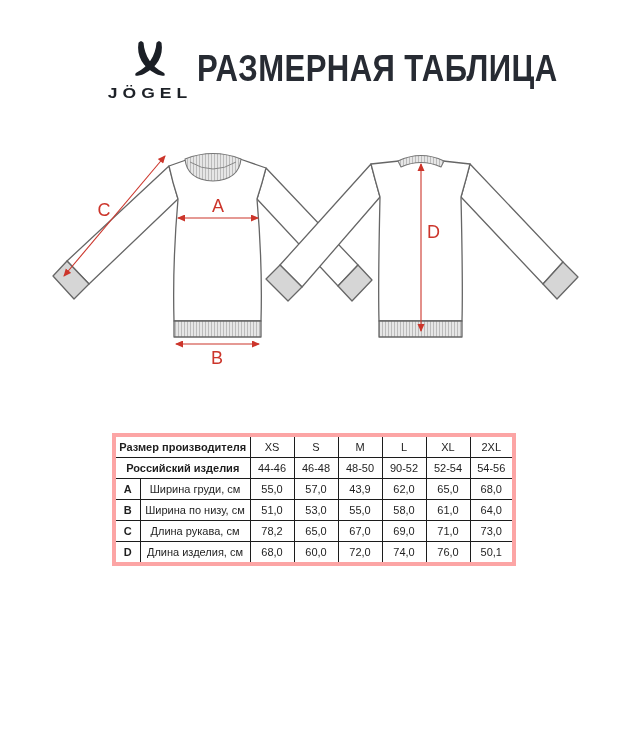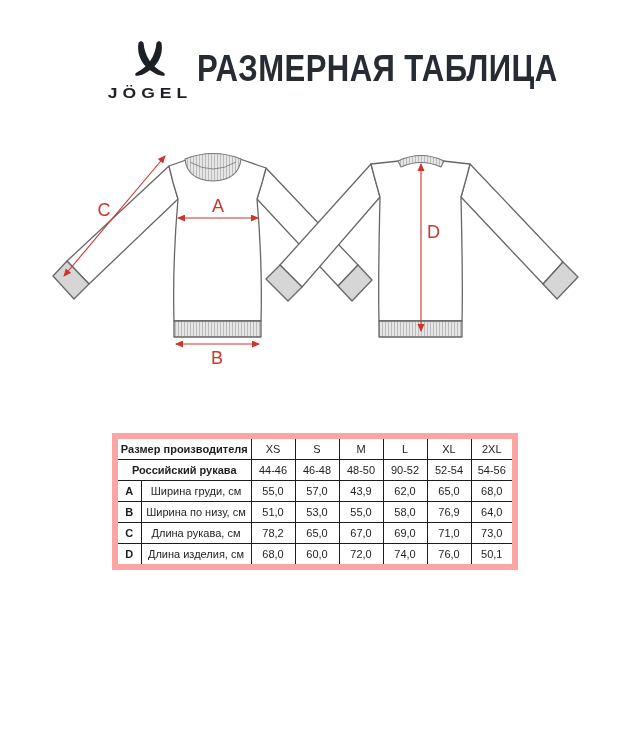--- a/index.html
+++ b/index.html
@@ -19,21 +19,21 @@
     position:absolute;left:197px;top:50px;margin:0;
     font-size:37px;font-weight:bold;color:#272b33;line-height:1;
     letter-spacing:.5px;transform:scaleX(.84);transform-origin:left center;white-space:nowrap;
   }
   
   .diagram{position:absolute;left:0;top:0;pointer-events:none;}
   .dim-label{font-family:"Liberation Sans","DejaVu Sans",sans-serif;font-size:18px;fill:#cc352b;}
   
   table.size-table{
     position:absolute;left:112px;top:433px;width:400px;
-    border-collapse:collapse;table-layout:fixed;border:6px solid #fca5a5;
+    border-collapse:collapse;table-layout:fixed;border:4px solid #fca5a5;
   }
   table.size-table td{
     border:1px solid #1c1c1c;height:20px;padding:0 2px;
     text-align:center;vertical-align:middle;
     font-size:11px;color:#1e1e1e;line-height:1;
   }
   td.hd{font-weight:bold;}
   td.letter{font-weight:bold;}
   td.mlabel{text-align:left;padding-left:13px;}
 </style>
@@ -117,21 +117,21 @@
       <tr>
         <td class="hd" colspan="2">Размер производителя</td>
         <td>XS</td>
         <td>S</td>
         <td>M</td>
         <td>L</td>
         <td>XL</td>
         <td>2XL</td>
       </tr>
       <tr>
-        <td class="hd" colspan="2">Российский рукава</td>
+        <td class="hd" colspan="2">Российский изделия</td>
         <td>44-46</td>
         <td>46-48</td>
         <td>48-50</td>
         <td>90-52</td>
         <td>52-54</td>
         <td>54-56</td>
       </tr>
       <tr>
         <td class="letter">A</td>
         <td class="mlabel">Ширина груди, см</td>
@@ -142,21 +142,21 @@
         <td>65,0</td>
         <td>68,0</td>
       </tr>
       <tr>
         <td class="letter">B</td>
         <td class="mlabel">Ширина по низу, см</td>
         <td>51,0</td>
         <td>53,0</td>
         <td>55,0</td>
         <td>58,0</td>
-        <td>76,9</td>
+        <td>61,0</td>
         <td>64,0</td>
       </tr>
       <tr>
         <td class="letter">C</td>
         <td class="mlabel">Длина рукава, см</td>
         <td>78,2</td>
         <td>65,0</td>
         <td>67,0</td>
         <td>69,0</td>
         <td>71,0</td>

